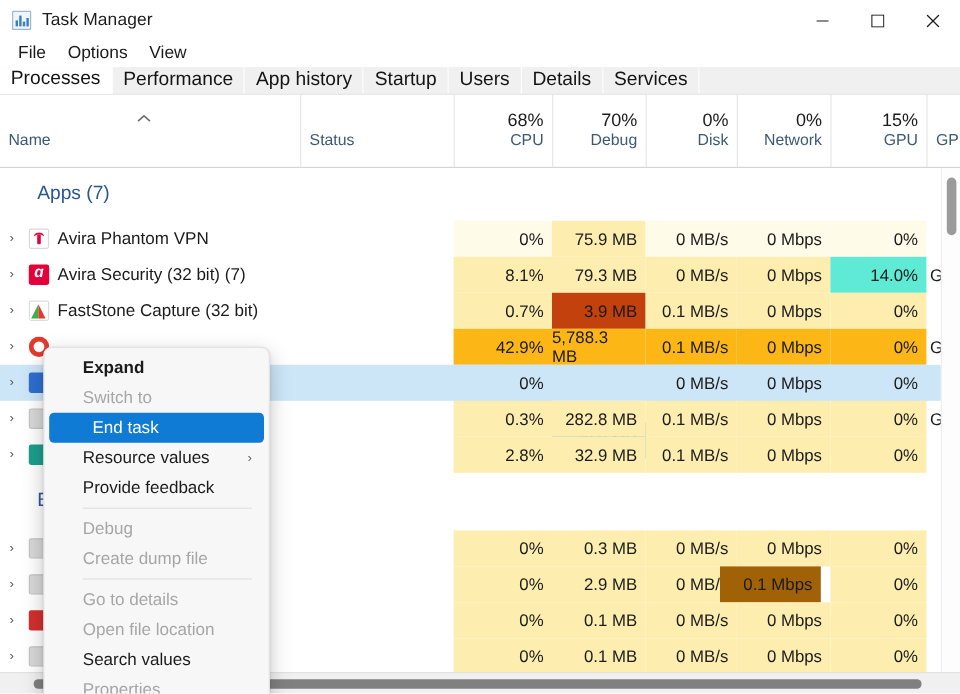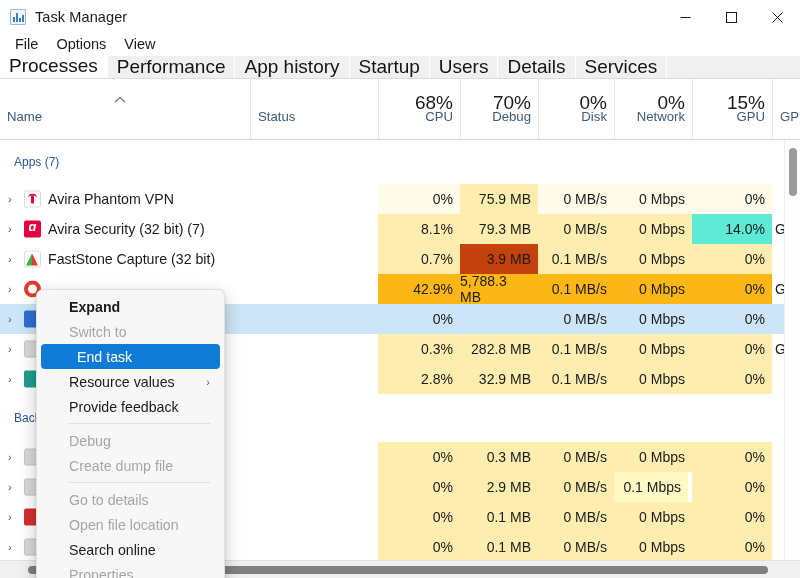--- a/index.html
+++ b/index.html
@@ -63,21 +63,21 @@
 
   
   .tabstrip {
     position: absolute; top: 56px; left: 0;
     width: 800px; height: 23px;
     background: #f0f0f0;
     display: flex; align-items: stretch;
     border-bottom: 1px solid #dcdcdc;
   }
   .tab {
-    font-size: 19px; color: #141414;
+    font-size: 16px; color: #141414;
     padding: 1px 9px 2px 9px;
     display: flex; align-items: center;
     background: #f0f0f0;
     border-right: 1px solid #ffffff;
     white-space: nowrap;
   }
   .tab.active {
     background: #ffffff;
     border-bottom: 1px solid #ffffff;
   }
@@ -90,21 +90,21 @@
     background: #ffffff;
     border-bottom: 1px solid #d6d6d6;
   }
   .hcell {
     position: absolute; top: 0; height: 60px;
     border-left: 1px solid #e7e7e7;
   }
   .hcell:first-child { border-left: none; }
   .hpct {
     position: absolute; top: 13px; right: 7px;
-    font-size: 19px; color: #1b1b1b;
+    font-size: 15px; color: #1b1b1b;
     white-space: nowrap;
   }
   .hlabel {
     position: absolute; bottom: 15px;
     font-size: 13.2px; color: #3d5a73;
     white-space: nowrap;
   }
   .hlabel.r { right: 7px; }
   .hlabel.l { left: 7px; }
   .sortarrow {
@@ -125,22 +125,22 @@
     height: 30px;
   }
   .cell {
     position: absolute; top: 0; height: 100%;
     display: flex; align-items: center;
     font-size: 14px; color: #1b1b1b;
   }
   .cell.num { justify-content: flex-end; padding-right: 7px; }
 
   .grouphdr {
-    position: absolute; left: 14px;
-    font-size: 12px; color: #2b5797;
+    position: absolute; left: 31px;
+    font-size: 16px; color: #2b5797;
     display: flex; align-items: center; height: 100%;
   }
 
   .chev {
     position: absolute; left: 8px; top: 50%;
     transform: translateY(-50%);
     width: 10px; height: 12px; color: #555;
     font-size: 11px; line-height: 12px;
   }
   .picon {
@@ -422,21 +422,21 @@
         <div class="cell num" style="left: 614px; width: 78px; background: rgb(253, 238, 176);">0 Mbps</div>
         <div class="cell num" style="left: 692px; width: 80px; background: rgb(253, 238, 176);">0%</div>
       </div>
       <div class="row" style="top: 332px; height: 30px;">
         <div class="chev">›</div>
         <div class="picon ic-gray"></div>
         <div class="pname"></div>
         <div class="cell num" style="left: 378px; width: 82px; background: rgb(253, 238, 176);">0%</div>
         <div class="cell num" style="left: 460px; width: 78px; background: rgb(253, 238, 176);">2.9 MB</div>
         <div class="cell num" style="left: 538px; width: 76px; background: rgb(253, 238, 176);">0 MB/s</div>
-        <div class="cell num" style="left: 614px; width: 74px; background: #fef9c3;">0.1 Mbps</div>
+        <div class="cell num" style="left: 600px; width: 84px; background: #a16207;">0.1 Mbps</div>
         <div class="cell num" style="left: 692px; width: 80px; background: rgb(253, 238, 176);">0%</div>
       </div>
       <div class="row" style="top: 362px; height: 30px;">
         <div class="chev">›</div>
         <div class="picon ic-red"></div>
         <div class="pname">…</div>
         <div class="cell num" style="left: 378px; width: 82px; background: rgb(253, 238, 176);">0%</div>
         <div class="cell num" style="left: 460px; width: 78px; background: rgb(253, 238, 176);">0.1 MB</div>
         <div class="cell num" style="left: 538px; width: 76px; background: rgb(253, 238, 176);">0 MB/s</div>
         <div class="cell num" style="left: 614px; width: 78px; background: rgb(253, 238, 176);">0 Mbps</div>
@@ -486,20 +486,20 @@
         <span>Create dump file</span>
       </div>
       <div class="ctxsep"></div>
       <div class="ctxitem disabled">
         <span>Go to details</span>
       </div>
       <div class="ctxitem disabled">
         <span>Open file location</span>
       </div>
       <div class="ctxitem">
-        <span>Search online</span>
+        <span>Search values</span>
       </div>
       <div class="ctxitem disabled">
         <span>Properties</span>
       </div>
     </div>
 
 </div>
 
 </body></html>

